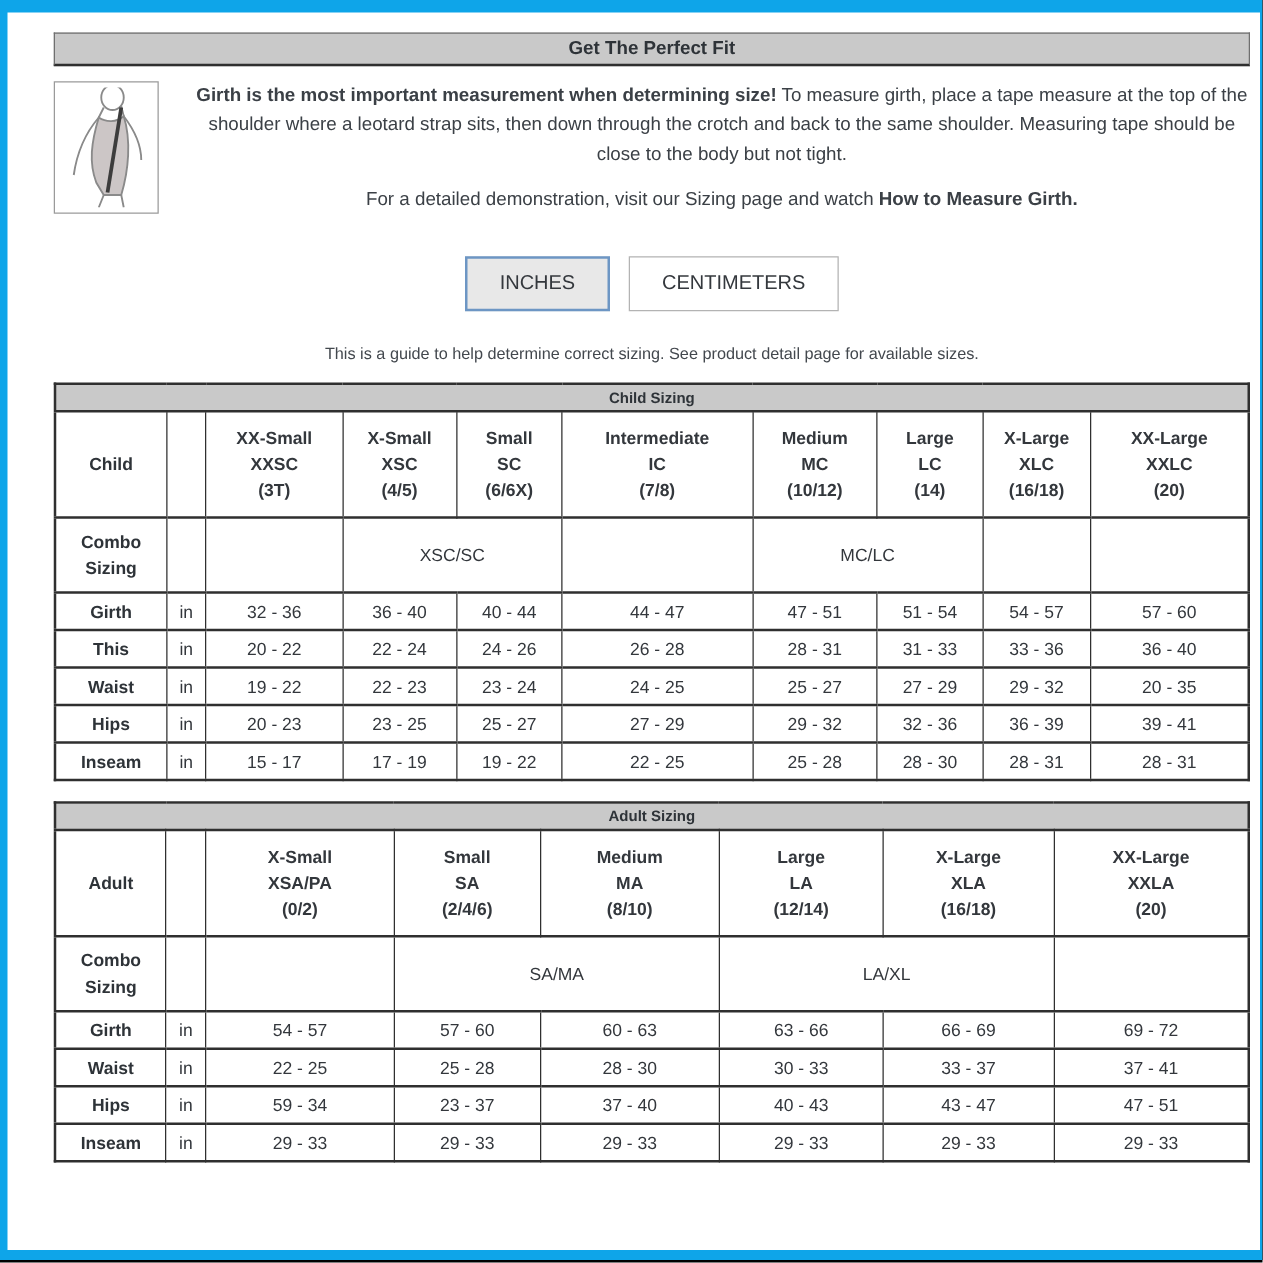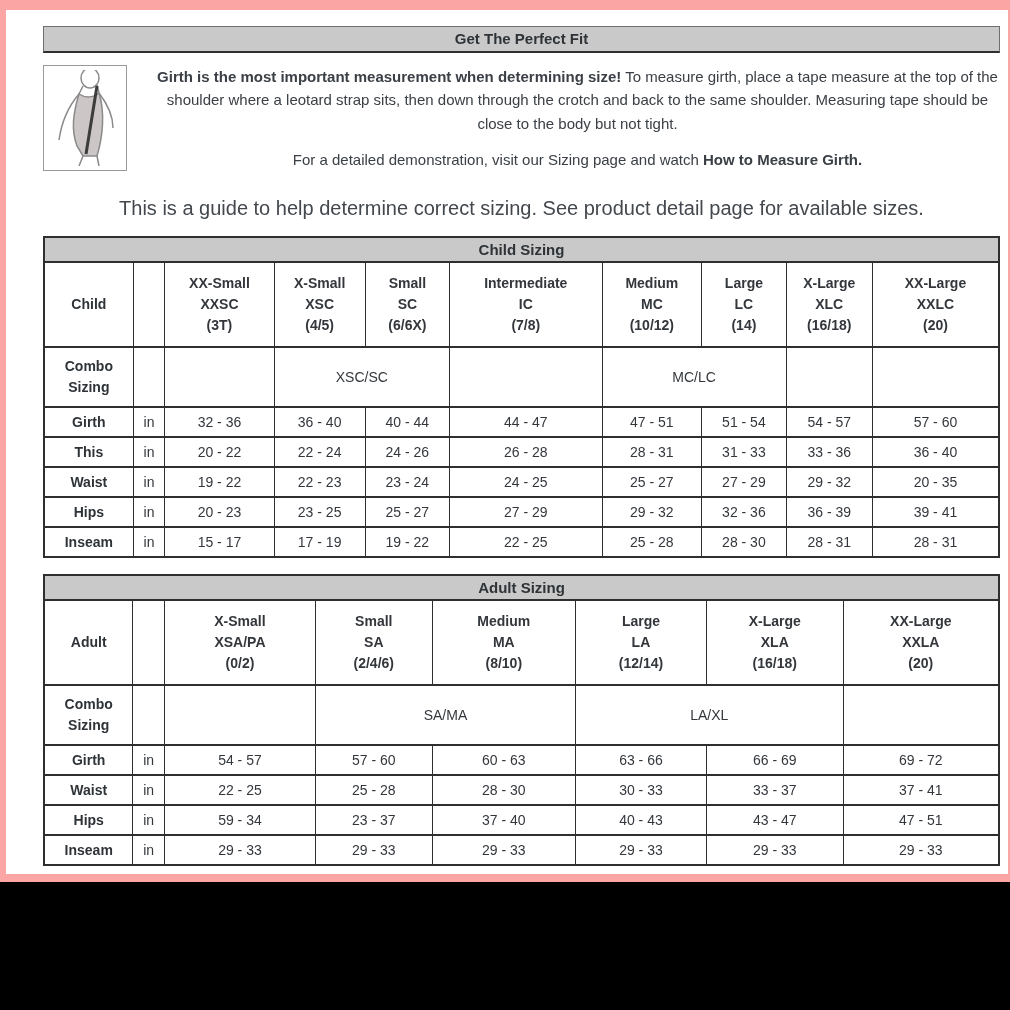--- a/index.html
+++ b/index.html
@@ -1,39 +1,39 @@
 <!DOCTYPE html>
 <html><head>
 <meta charset="utf-8">
 <style>
   html,body{margin:0;padding:0;background:#000;}
   body{font-family:"Liberation Sans","DejaVu Sans",sans-serif;color:#3b4046;}
-  .frame{position:relative;width:1010px;height:882px;background:#fca5a5;overflow:hidden;}
+  .frame{position:relative;width:1010px;height:1008px;background:#0ea5e9;overflow:hidden;}
   .content{position:absolute;top:10px;left:6px;right:2px;bottom:8px;background:#fff;
            padding:16px 8px 0 37px;box-sizing:border-box;overflow:hidden;}
   .title-bar{background:#c9c9c9;border:1px solid #6f6f6f;border-bottom:2px solid #2f2f2f;
              text-align:center;font-weight:bold;font-size:15px;color:#2e3338;
              height:24px;line-height:24px;margin-bottom:12px;}
   .intro-row{display:flex;gap:28px;}
   .figure-box{flex:0 0 82px;height:104px;border:1px solid #9a9a9a;background:#fff;
               display:flex;align-items:center;justify-content:center;}
   .intro-col{flex:1;text-align:center;}
   .intro{margin:0;font-size:15px;line-height:1.55;color:#3b4046;}
   .demo{margin:16px 0 0 0;font-size:15px;color:#3b4046;}
   .unit-buttons{margin-top:34px;text-align:center;}
   .unit-btn{font-family:inherit;font-size:16px;color:#34383d;height:44px;padding:0 26px;
             background:#fff;border:1px solid #b3b3b3;cursor:pointer;margin:0 5px;
             vertical-align:middle;box-sizing:border-box;}
   .unit-btn.selected{background:#e8e8e8;border:2px solid #6d96c4;}
-  .note{margin:26px 0 0 0;text-align:center;font-size:20px;color:#43484e;}
+  .note{margin:26px 0 0 0;text-align:center;font-size:13px;color:#43484e;}
   table.sizing{width:100%;border-collapse:collapse;border:2px solid #2f2f2f;
                font-size:14px;color:#33373c;table-layout:fixed;margin-top:16px;}
   table.sizing th,table.sizing td{border:1px solid #2f2f2f;text-align:center;
                padding:5px 2px;overflow:hidden;}
-  table.sizing .ttl{background:#c9c9c9;font-weight:bold;font-size:15px;color:#2e3338;
+  table.sizing .ttl{background:#c9c9c9;font-weight:bold;font-size:12px;color:#2e3338;
                padding:3px 2px;border-bottom:2px solid #2f2f2f;text-align:center;}
   table.sizing tr.hdr th{border-top-width:2px;font-weight:bold;line-height:1.5;
                padding:10px 2px;}
   table.sizing tr.combo th,table.sizing tr.combo td{border-top-width:2px;padding:8px 2px;
                line-height:1.5;}
   table.sizing tr.data th,table.sizing tr.data td{border-top-width:2px;padding:6px 2px;}
   table.sizing th.lbl{font-weight:bold;color:#2e3338;}
   .gap{height:4px;}
 </style>
 </head>
@@ -54,20 +54,24 @@
           <path d="M34 86 L30 96 M48 86 L50 96" stroke="#8a8a8a" stroke-width="1.5" fill="none"></path>
           <path d="M48 16 L37 84" stroke="#3c3c3c" stroke-width="3"></path>
         </svg>
       </div>
       <div class="intro-col">
         <p class="intro"><b>Girth is the most important measurement when determining size!</b><span> To measure girth, place a tape measure at the top of the shoulder where a leotard strap sits, then down through the crotch and back to the same shoulder. Measuring tape should be close to the body but not tight.</span></p>
         <p class="demo"><span>For a detailed demonstration, visit our Sizing page and watch </span><b>How to Measure Girth.</b></p>
       </div>
     </div>
 
+    <div class="unit-buttons">
+      <button class="unit-btn selected">INCHES</button>
+      <button class="unit-btn">CENTIMETERS</button>
+    </div>
 
     <p class="note">This is a guide to help determine correct sizing. See product detail page for available sizes.</p>
 
     <table class="sizing" id="child-table">
         <colgroup>
           <col style="width:9.3%">
           <col style="width:3.3%">
           <col style="width:11.4%">
           <col style="width:9.5%">
           <col style="width:8.8%">

